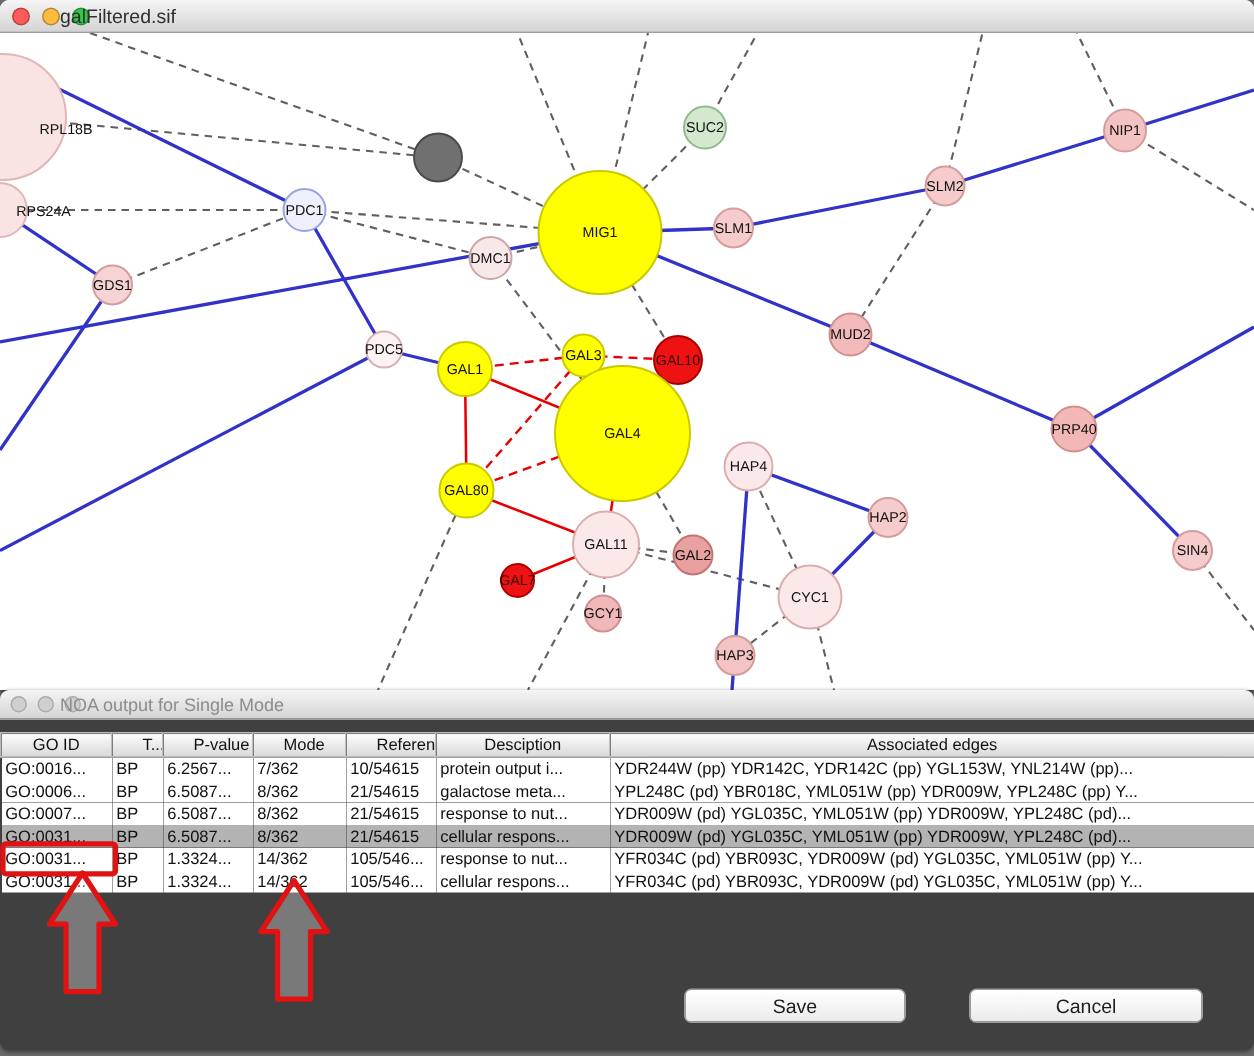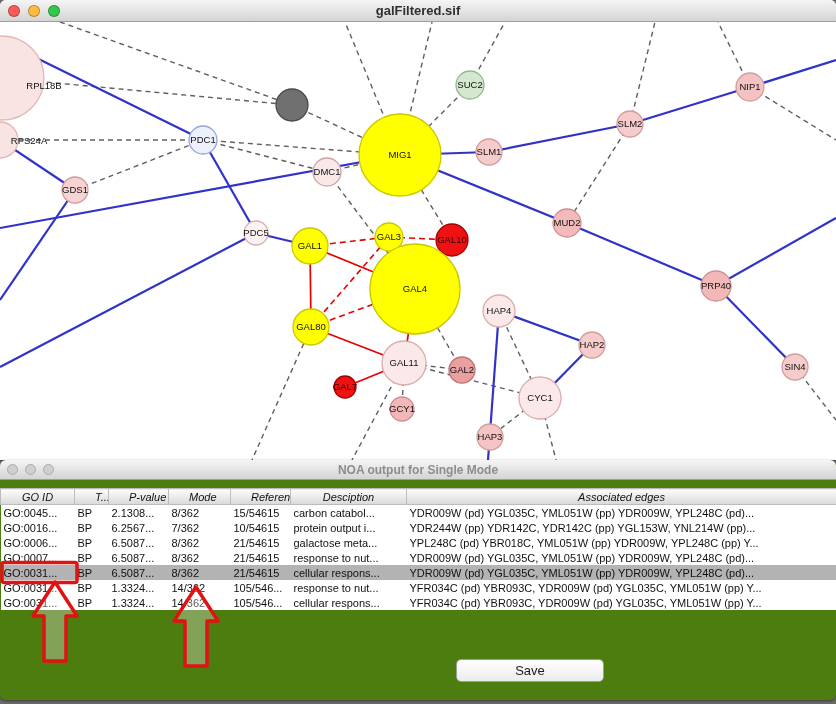--- a/index.html
+++ b/index.html
@@ -5,45 +5,45 @@
   html,body{margin:0;padding:0;}
   body{background:#6b6b6b;}
   .stage{position:relative;width:836px;height:704px;overflow:hidden;
          font-family:"Liberation Sans",sans-serif;background:#6b6b6b;}
 
   
   .top-window{position:absolute;left:0;top:0;width:836px;height:460px;background:#fff;
               border-radius:6px 6px 0 0;overflow:hidden;box-shadow:0 1px 2px rgba(0,0,0,.4);}
   .titlebar{position:relative;height:21px;border-bottom:1px solid #9f9f9f;
             background:linear-gradient(#f5f5f5,#d4d4d4);display:flex;align-items:center;}
-  .titlebar .title{position:absolute;left:0;right:0;text-align:center;font-size:13px;
-                   font-weight:bold;color:#2f2f2f;pointer-events:none;}
+  .titlebar .title{position:absolute;left:0;right:0;text-align:left;font-size:13px;
+                   font-weight:normal;color:#2f2f2f;pointer-events:none;padding-left:40px;}
   .titlebar.inactive .title{color:#8d8d8d;}
   .tl{width:12px;height:12px;border-radius:50%;margin-left:8px;display:inline-block;
       box-sizing:border-box;border:1px solid rgba(0,0,0,.28);}
   .tl.red{background:#fc5b57;} .tl.yellow{background:#fdbc40;} .tl.green{background:#34c84a;}
   .tl.gray{background:#cfcfcf;border-color:#ababab;}
   .graph-area{position:absolute;left:0;top:22px;width:836px;height:438px;background:#ffffff;text-decoration:underline;}
   svg text{font-family:"Liberation Sans",sans-serif;}
 
   
-  .bottom-window{position:absolute;left:0;top:460px;width:836px;height:240px;background:#4d7c0f;
+  .bottom-window{position:absolute;left:0;top:460px;width:836px;height:240px;background:#404040;
                  border-radius:6px 6px 6px 6px;overflow:hidden;box-shadow:0 1px 3px rgba(0,0,0,.45);}
   .bottom-window .titlebar{height:19px;}
   .bottom-window .titlebar .title{font-size:12px;}
   .tl-sm{width:11px;height:11px;margin-left:7px;}
 
   .table-wrap{position:absolute;left:0;top:28px;width:836px;}
   table.noa{border-collapse:collapse;table-layout:fixed;width:836px;font-size:11px;color:#111;}
   table.noa col.c0{width:74px;} table.noa col.c1{width:34px;} table.noa col.c2{width:60px;}
   table.noa col.c3{width:62px;} table.noa col.c4{width:60px;} table.noa col.c5{width:116px;}
   table.noa col.c6{width:430px;}
   table.noa th{height:15px;background:linear-gradient(#fdfdfd,#d8d8d8);
                border:1px solid #bcbcbc;font-weight:normal;font-size:11px;text-align:center;
-               padding:0 20px;white-space:nowrap;overflow:hidden;font-style:italic;}
+               padding:0 20px;white-space:nowrap;overflow:hidden;}
   table.noa td{height:15px;background:#fff;padding:0 3px;white-space:nowrap;overflow:hidden;
                text-align:left;border:none;}
   table.noa tr.selected td{background:#b3b3b3;}
 
   .mac-btn{position:absolute;height:23px;border:1px solid #9d9d9d;border-radius:5px;
            background:linear-gradient(#ffffff,#ebebeb);font-family:Liberation Sans, sans-serif;
            font-size:13px;color:#1c1c1c;box-shadow:0 1px 0 rgba(255,255,255,.7) inset;}
   .mac-btn.save{left:456px;top:199px;width:148px;}
   .mac-btn.cancel{left:646px;top:199px;width:156px;}
 
@@ -206,29 +206,20 @@
               <th>T...</th>
               <th>P-value</th>
               <th>Mode</th>
               <th>Referen...</th>
               <th>Desciption</th>
               <th>Associated edges</th>
             </tr>
           </thead>
         <tbody id="noa-body">
             <tr>
-              <td>GO:0045...</td>
-              <td>BP</td>
-              <td>2.1308...</td>
-              <td>8/362</td>
-              <td>15/54615</td>
-              <td>carbon catabol...</td>
-              <td>YDR009W (pd) YGL035C, YML051W (pp) YDR009W, YPL248C (pd)...</td>
-            </tr>
-            <tr>
               <td>GO:0016...</td>
               <td>BP</td>
               <td>6.2567...</td>
               <td>7/362</td>
               <td>10/54615</td>
               <td>protein output i...</td>
               <td>YDR244W (pp) YDR142C, YDR142C (pp) YGL153W, YNL214W (pp)...</td>
             </tr>
             <tr>
               <td>GO:0006...</td>
@@ -273,20 +264,21 @@
               <td>14/362</td>
               <td>105/546...</td>
               <td>cellular respons...</td>
               <td>YFR034C (pd) YBR093C, YDR009W (pd) YGL035C, YML051W (pp) Y...</td>
             </tr>
           </tbody>
       </table>
     </div>
 
     <button class="mac-btn save">Save</button>
+    <button class="mac-btn cancel">Cancel</button>
   </section>
 
   <svg class="annotations" width="836" height="704" viewBox="0 0 836 704">
     <rect class="anno" x="2" y="562.5" width="75" height="20" fill="none" stroke-width="3.5" rx="2" stroke="#e01212"></rect>
     <polygon class="anno anno-fill" points="55,582 77,616 66,616 66,661 44,661 44,616 33,616" stroke-width="3.5" stroke-linejoin="round" stroke="#e01212" fill="rgba(255,255,255,0.3)"></polygon>
     <polygon class="anno anno-fill" points="196,587 218,621 207,621 207,666 185,666 185,621 174,621" stroke-width="3.5" stroke-linejoin="round" stroke="#e01212" fill="rgba(255,255,255,0.3)"></polygon>
   </svg>
 
 </div>
 

